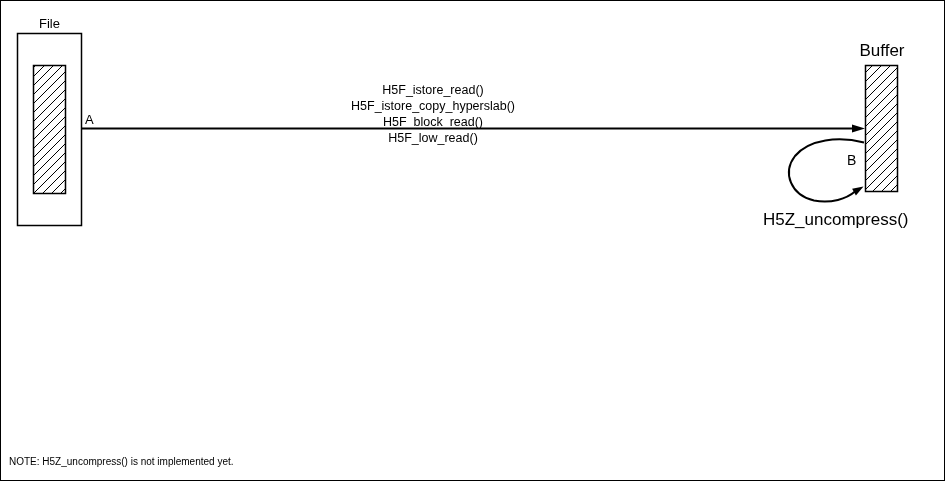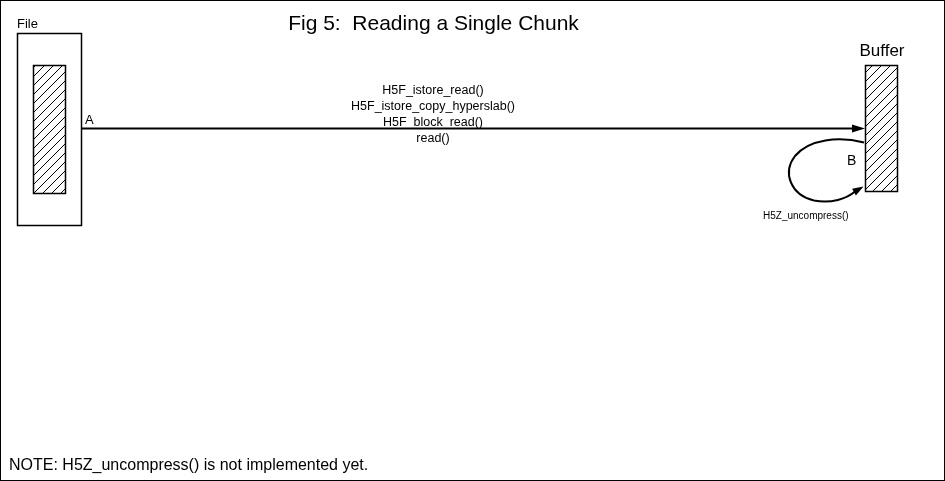--- a/index.html
+++ b/index.html
@@ -19,39 +19,40 @@
   .title {
     position: absolute;
     left: 265px; top: 10px; width: 335px;
     text-align: center;
     font-size: 21px;
     white-space: pre;
   }
   .file-label {
     position: absolute;
     left: 16px; top: 15px; width: 65px;
+    text-align: center;
     font-size: 13px;
   }
   .buffer-label {
     position: absolute;
     left: 855px; top: 40px; width: 52px;
     text-align: center;
     font-size: 17px;
   }
   .a-label { left: 84px; top: 111px; font-size: 13px; }
   .b-label { left: 846px; top: 151px; font-size: 14px; }
   .calls {
     position: absolute;
     left: 282px; top: 81px; width: 300px;
     text-align: center;
     font-size: 12.5px;
     line-height: 16px;
   }
-  .loop-label { left: 762px; top: 209px; font-size: 10px; }
-  .note { left: 8px; top: 455px; font-size: 16px; }
+  .loop-label { left: 762px; top: 209px; font-size: 17px; }
+  .note { left: 8px; top: 455px; font-size: 10px; }
 </style>
 </head>
 <body>
 
 <div class="page">
 
   <svg class="layer" width="945" height="481" viewBox="0 0 945 481">
     <defs>
       <pattern id="hatch" width="9" height="9" patternUnits="userSpaceOnUse">
         <path d="M-2.25,2.25 L2.25,-2.25 M0,9 L9,0 M6.75,11.25 L11.25,6.75" stroke="#000000" stroke-width="1" fill="none"></path>
@@ -64,32 +65,31 @@
 
     <rect x="864.5" y="64.5" width="32" height="126" fill="url(#hatch)" stroke="#000000" stroke-width="1.5"></rect>
 
     <line x1="81" y1="127.5" x2="852" y2="127.5" stroke="#000000" stroke-width="2"></line>
     <polygon points="864,127.5 851,123.6 851,131.4" fill="#000000"></polygon>
 
     <path d="M 863,141.5 C 838,135 808,138 794,155 C 781,172 790,194 813,199.5 C 830,203 846,197.5 854,190.5" fill="none" stroke="#000000" stroke-width="2"></path>
     <polygon points="862.5,185.5 854.9,194.4 851.1,187.8" fill="#000000"></polygon>
   </svg>
 
-  <div class="title">Fig 5:  Reading a Single Chunk</div>
 
   <div class="file-label">File</div>
   <div class="buffer-label">Buffer</div>
 
   <div class="label a-label">A</div>
   <div class="label b-label">B</div>
 
   <div class="calls">
     <div>H5F_istore_read()</div>
     <div>H5F_istore_copy_hyperslab()</div>
     <div>H5F_block_read()</div>
-    <div>read()</div>
+    <div>H5F_low_read()</div>
   </div>
 
   <div class="label loop-label">H5Z_uncompress()</div>
 
   <div class="label note">NOTE: H5Z_uncompress() is not implemented yet.</div>
 
 </div>
 
 </body></html>

